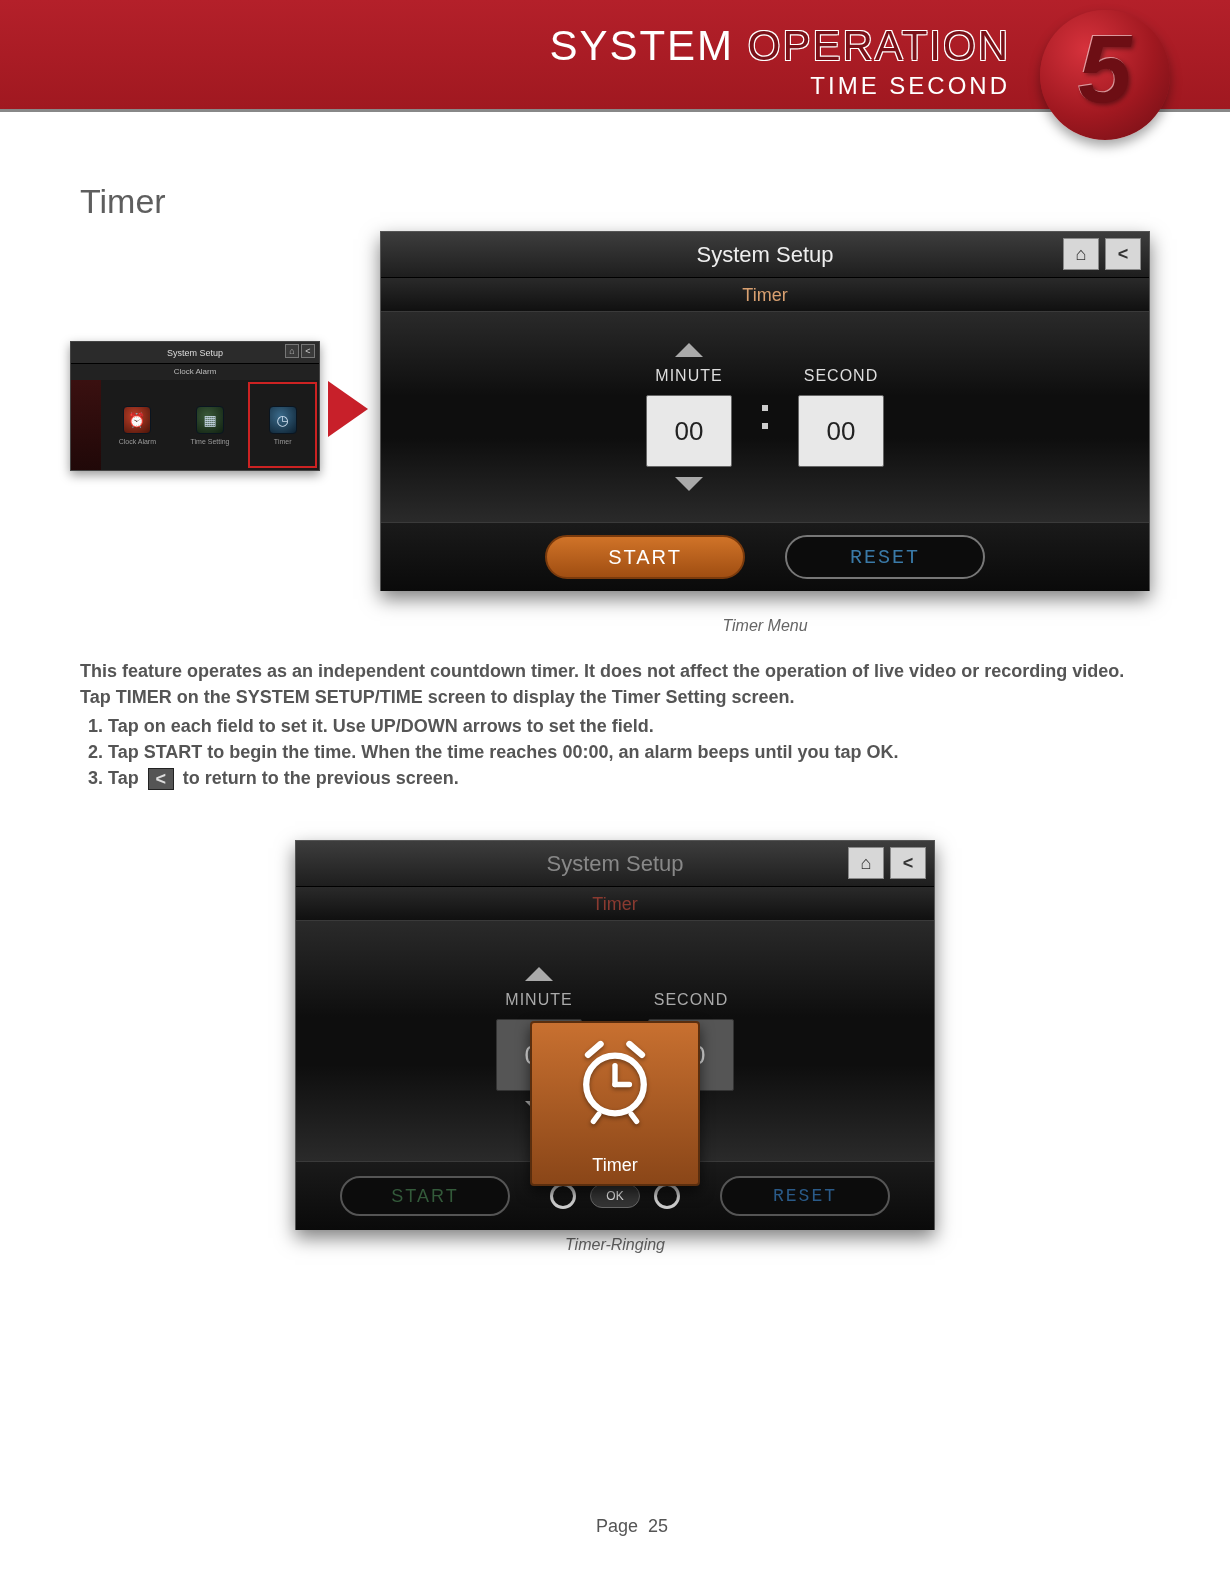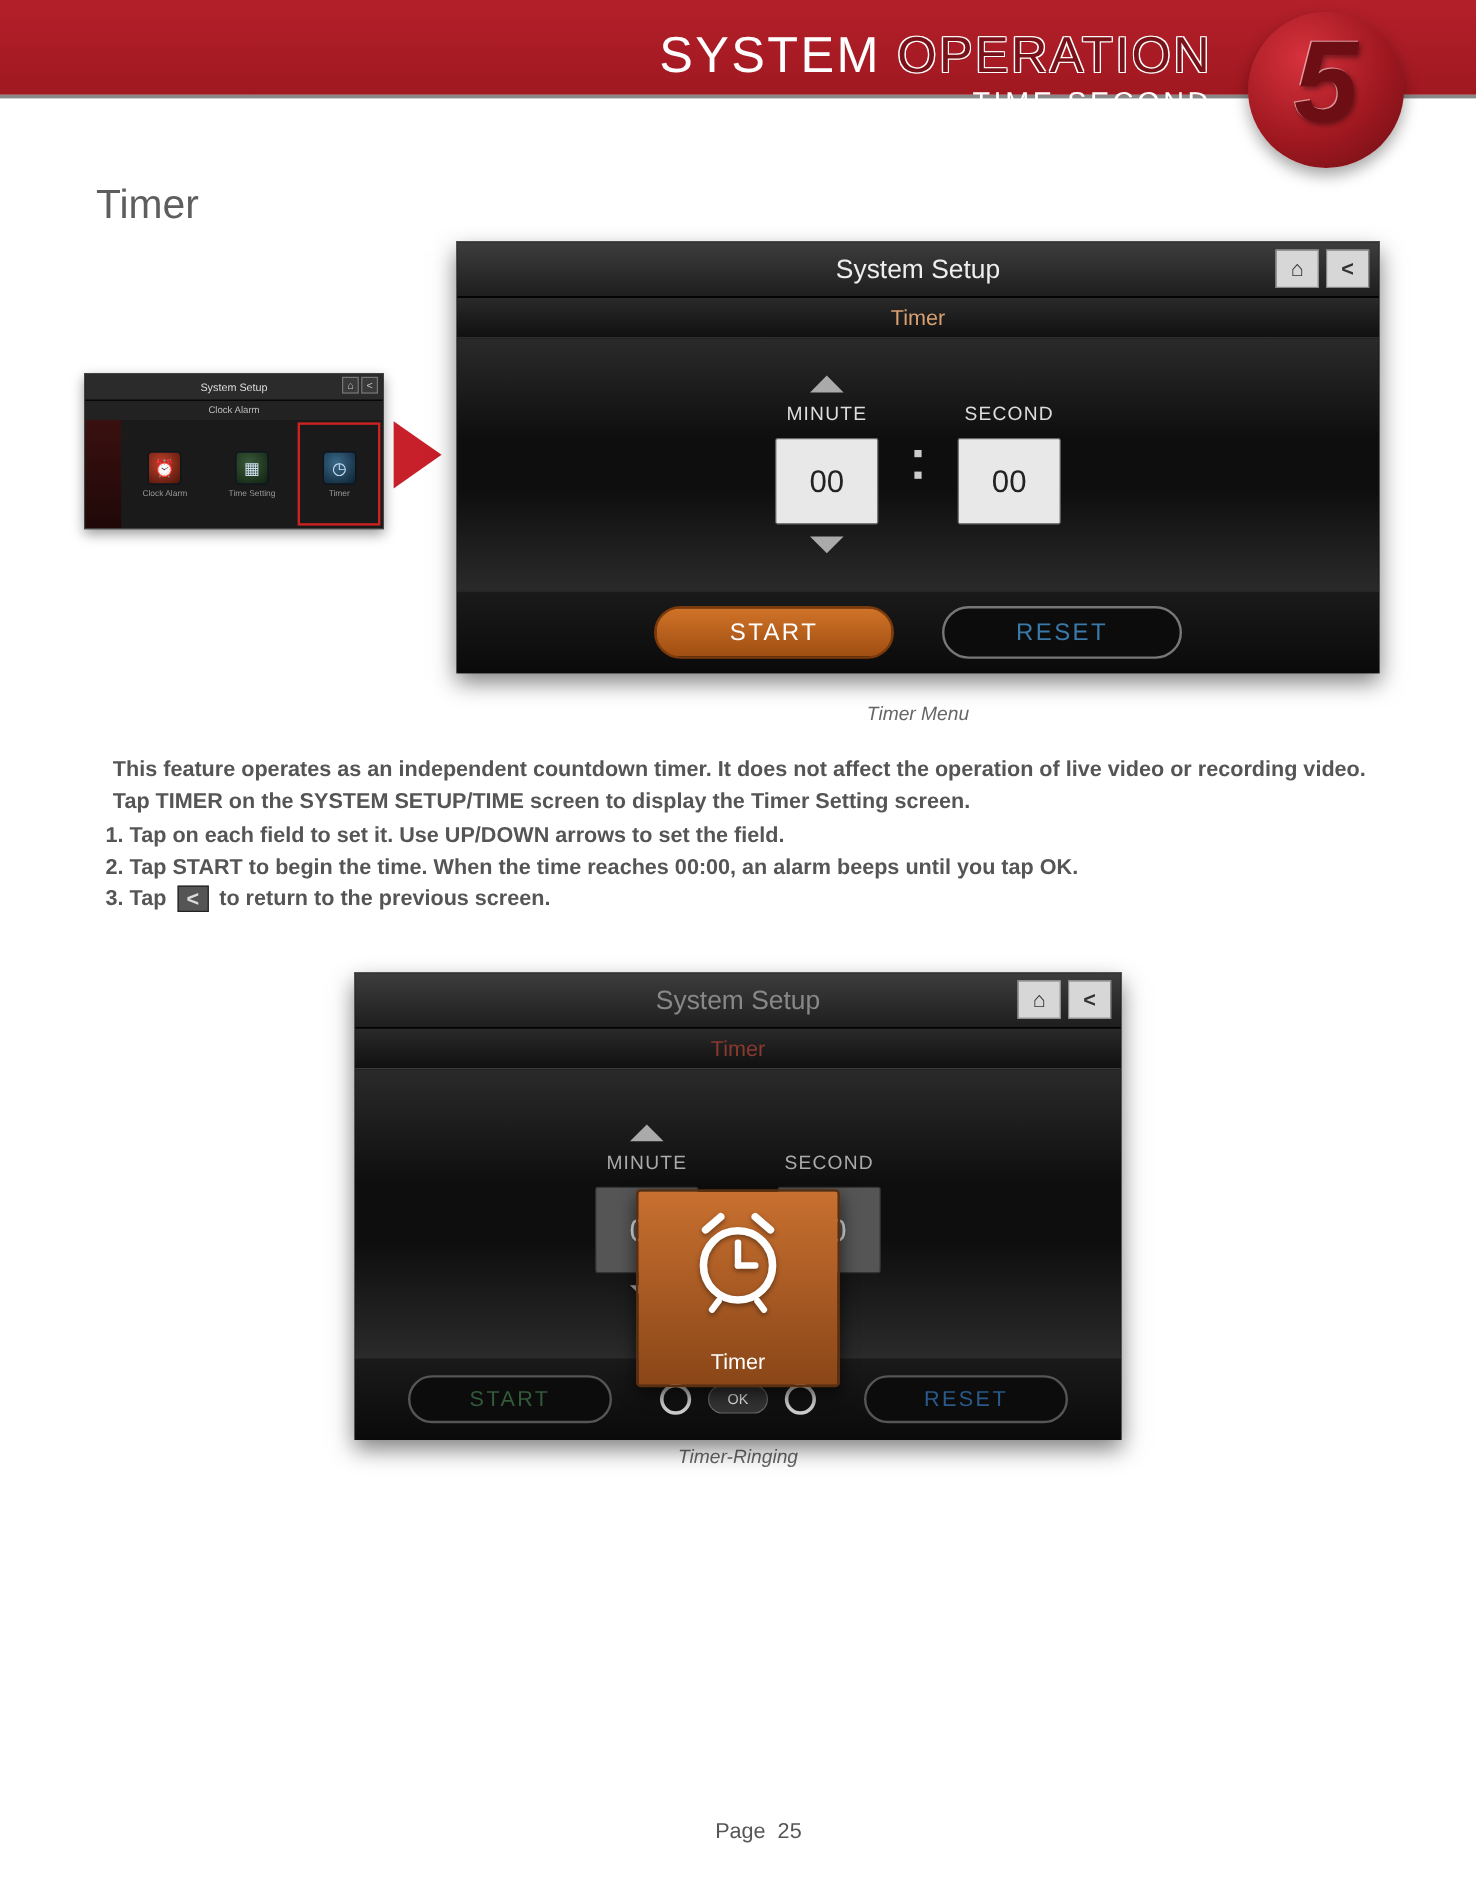--- a/index.html
+++ b/index.html
@@ -7,21 +7,21 @@
     font-family: Arial, Helvetica, sans-serif;
     background: #fff;
     width: 1230px;
     height: 1577px;
     position: relative;
     color: #444;
   }
   
   .header-band {
     background: linear-gradient(#b4202a, #a01820);
-    height: 82px;
+    height: 112px;
     position: relative;
     border-bottom: 3px solid #888;
   }
   .header-title {
     position: absolute;
     right: 220px;
     top: 22px;
     font-size: 42px;
     font-weight: 400;
     letter-spacing: 2px;
@@ -168,27 +168,27 @@
     border-top: 1px solid #3a3a3a;
     background: linear-gradient(#1a1a1a, #0a0a0a);
     display: flex; align-items: center; justify-content: center; gap: 40px;
   }
   .pill {
     width: 200px; height: 44px; border-radius: 22px;
     display: flex; align-items: center; justify-content: center;
     font-size: 20px; letter-spacing: 2px;
   }
   .pill.start { background: linear-gradient(#d07328, #a04e12); border: 2px solid #7a3a0c; color: #fff; }
-  .pill.reset { background: #0c0c0c; border: 2px solid #777; color: #3a7aa8; }
+  .pill.reset { background: #0c0c0c; border: 2px solid #777; color: #3a7aa8; font-family: Liberation Mono, monospace; }
 
   .caption { text-align: center; font-style: italic; color: #666; font-size: 16px; margin-top: 6px; }
   .caption.r1 { margin-left: 300px; width: 770px; }
 
   .body-text { margin-top: 24px; color: #555; font-size: 18px; line-height: 1.35; font-weight: 600; }
-  .body-text p { margin-bottom: 2px; margin-left: 14px; }
+  .body-text p { margin-bottom: 2px; }
   ol.steps { margin: 4px 0 0 28px; }
   ol.steps li { margin-bottom: 2px; }
   .inline-back {
     display: inline-flex; width: 26px; height: 22px;
     background: #555; border: 1px solid #222; color: #ddd;
     align-items: center; justify-content: center; font-weight: 700;
     vertical-align: middle; margin: 0 4px;
   }
 
   

